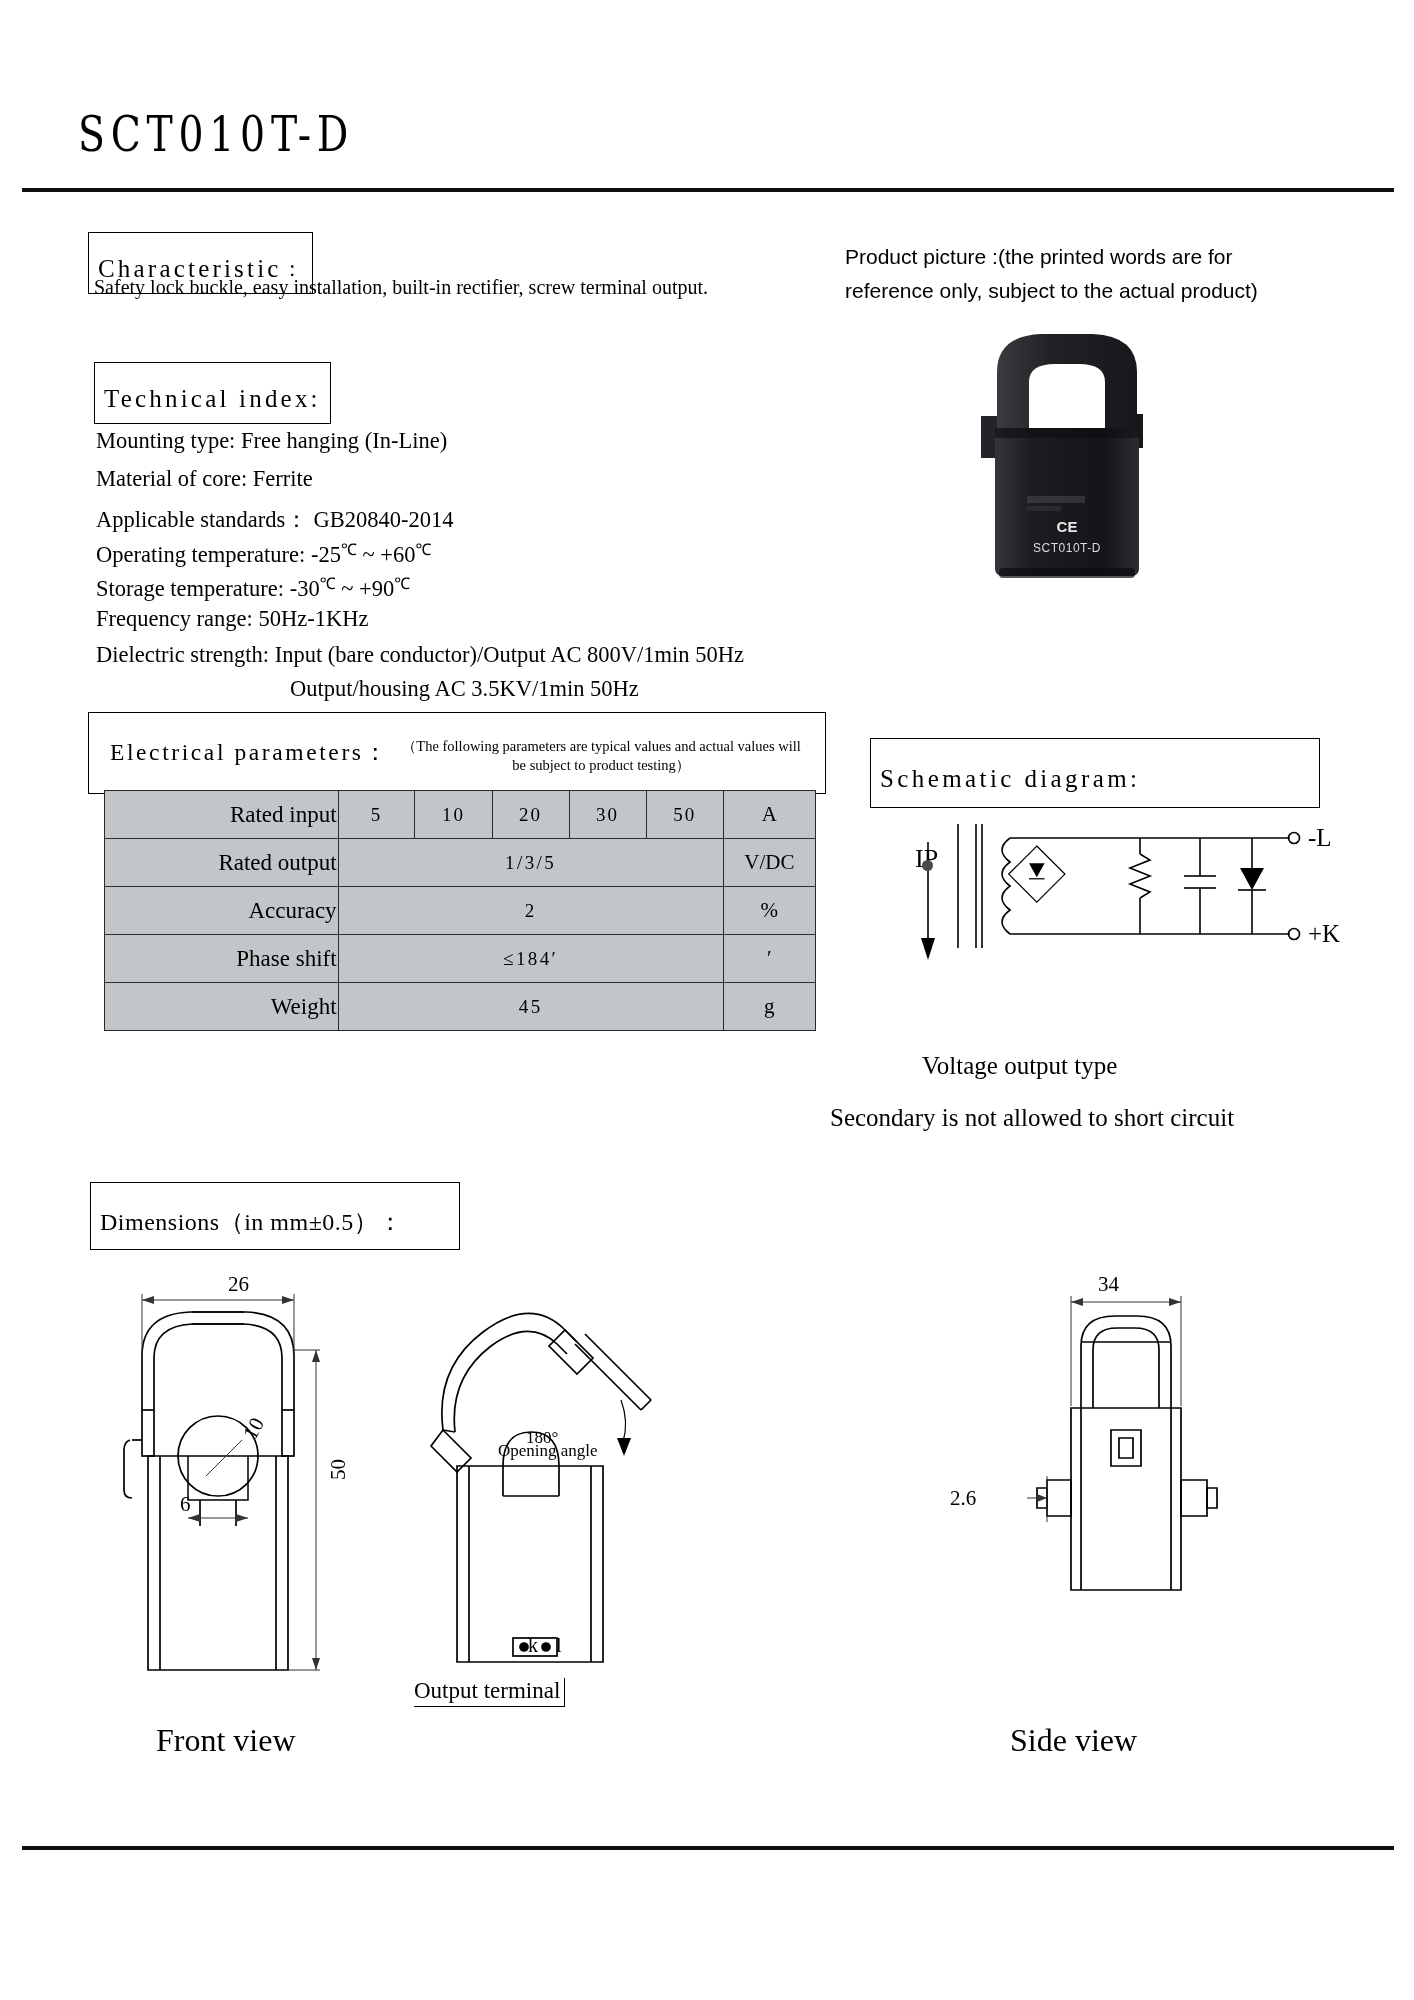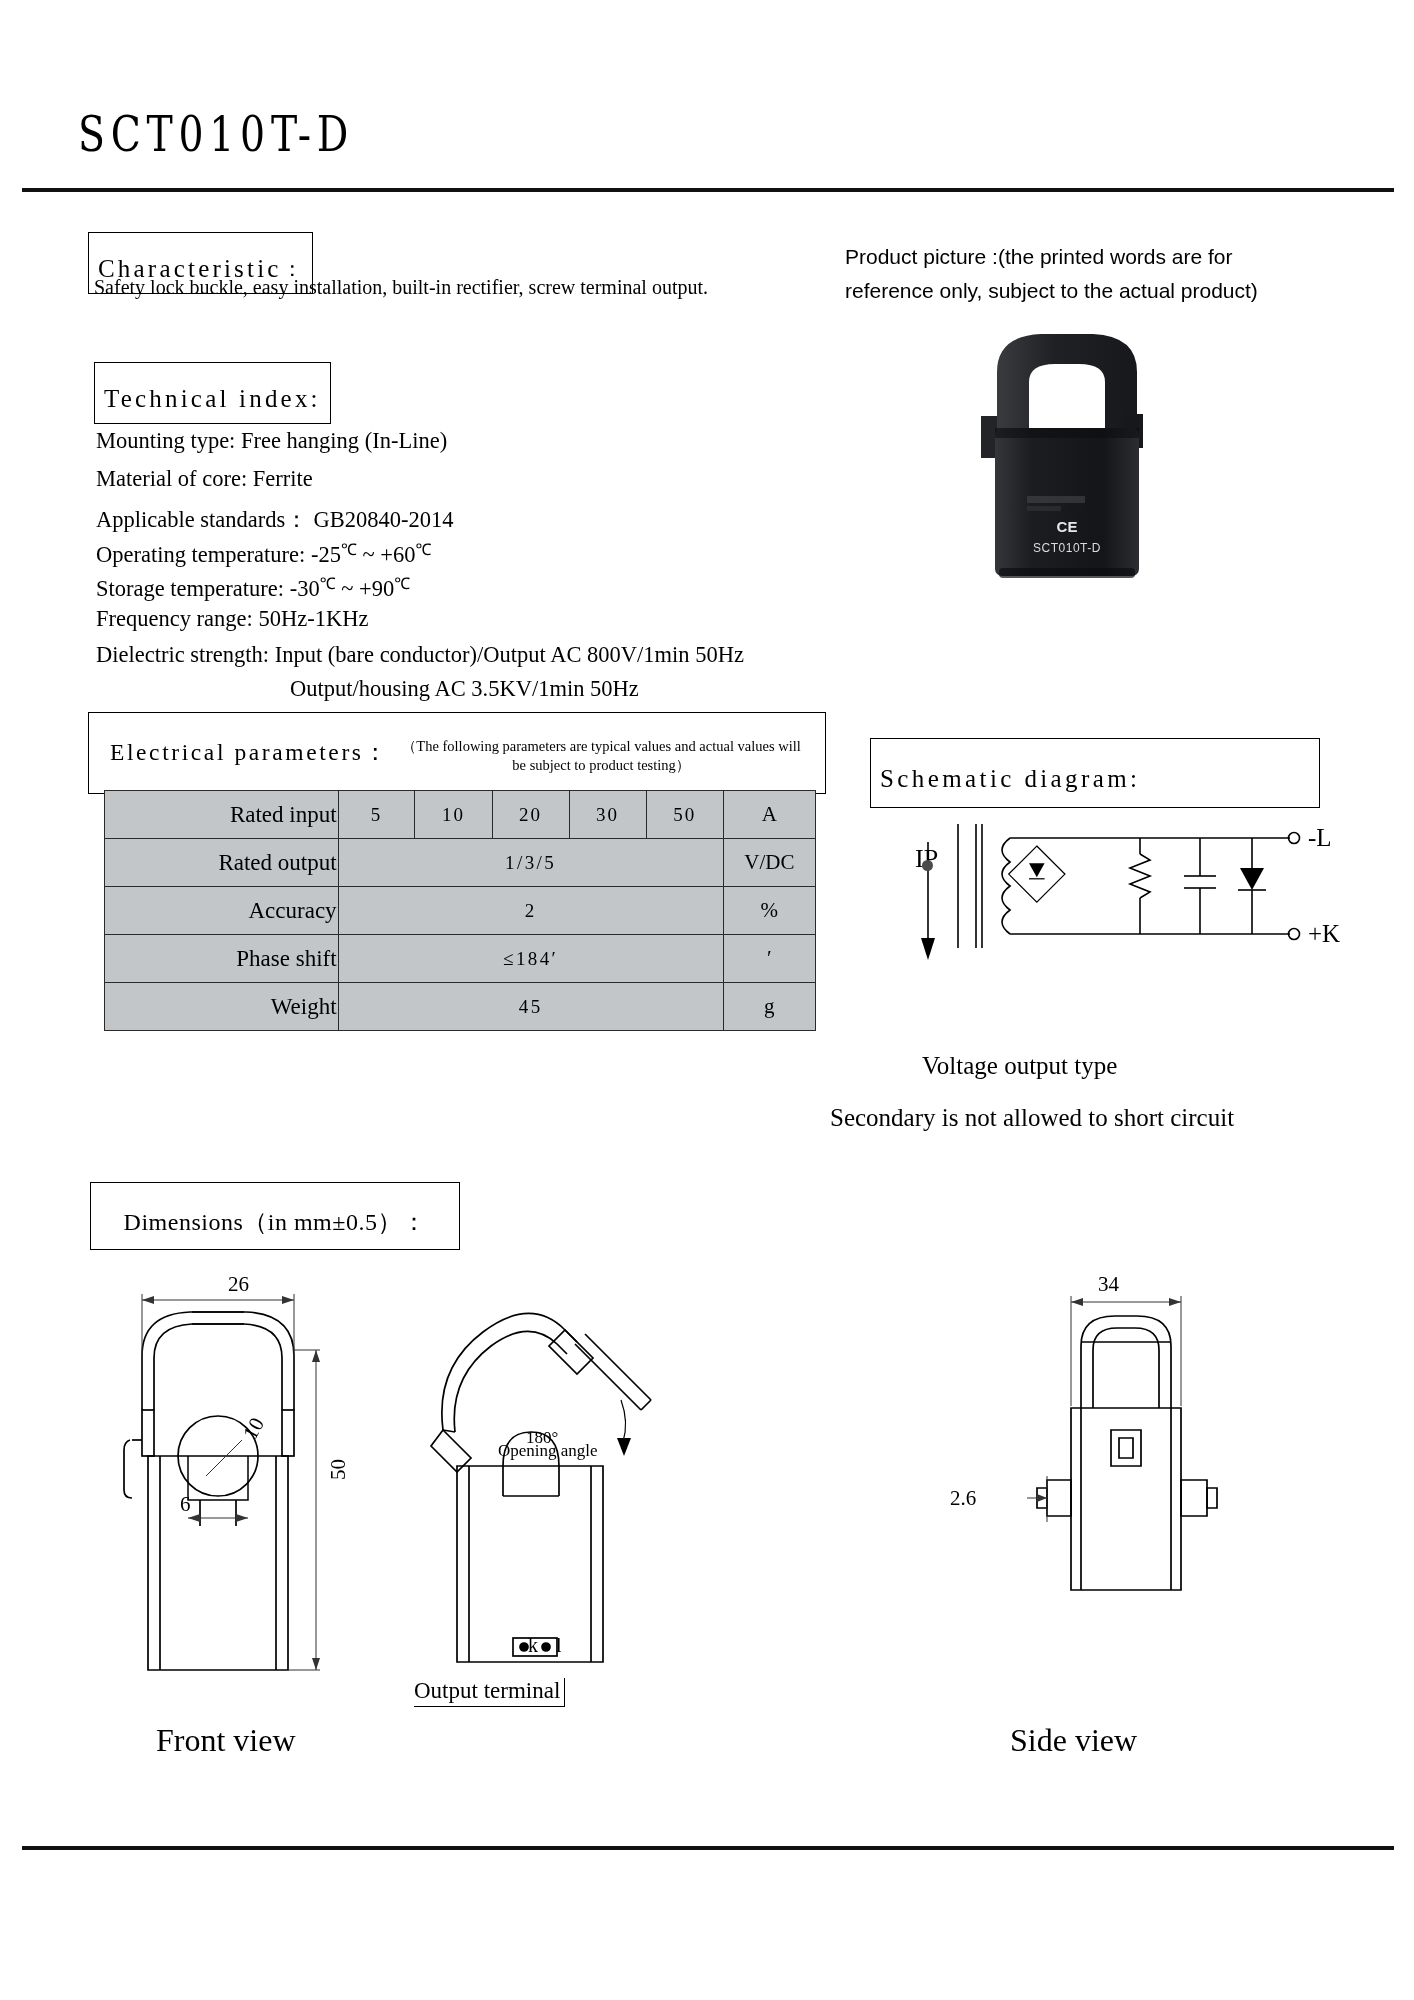--- a/index.html
+++ b/index.html
@@ -63,21 +63,21 @@
   table.params td.num{font-size:19px;letter-spacing:2px;width:75px;}
   table.params td.unit{width:90px;font-size:21px;}
   table.params td.span{font-size:19px;letter-spacing:2.4px;}
 
   
   #sch-box{left:870px;top:738px;width:430px;height:46px;}
   #sch-box .t{font-size:25px;letter-spacing:3.4px;}
   .sch-cap{position:absolute;font-size:25px;white-space:nowrap;}
 
   
-  #dim-box{left:90px;top:1182px;width:350px;height:44px;justify-content:center;}
+  #dim-box{left:90px;top:1182px;width:350px;height:44px;}
   #dim-box .t{font-size:24px;letter-spacing:.5px;}
   .viewcap{position:absolute;font-size:32px;white-space:nowrap;margin-left:8px;}
   .dimlbl{position:absolute;font-size:21px;white-space:nowrap;}
   .small-lbl{position:absolute;font-size:17px;white-space:nowrap;}
   svg{overflow:visible;}
 </style>
 </head>
 <body>
 
 <div class="page">

